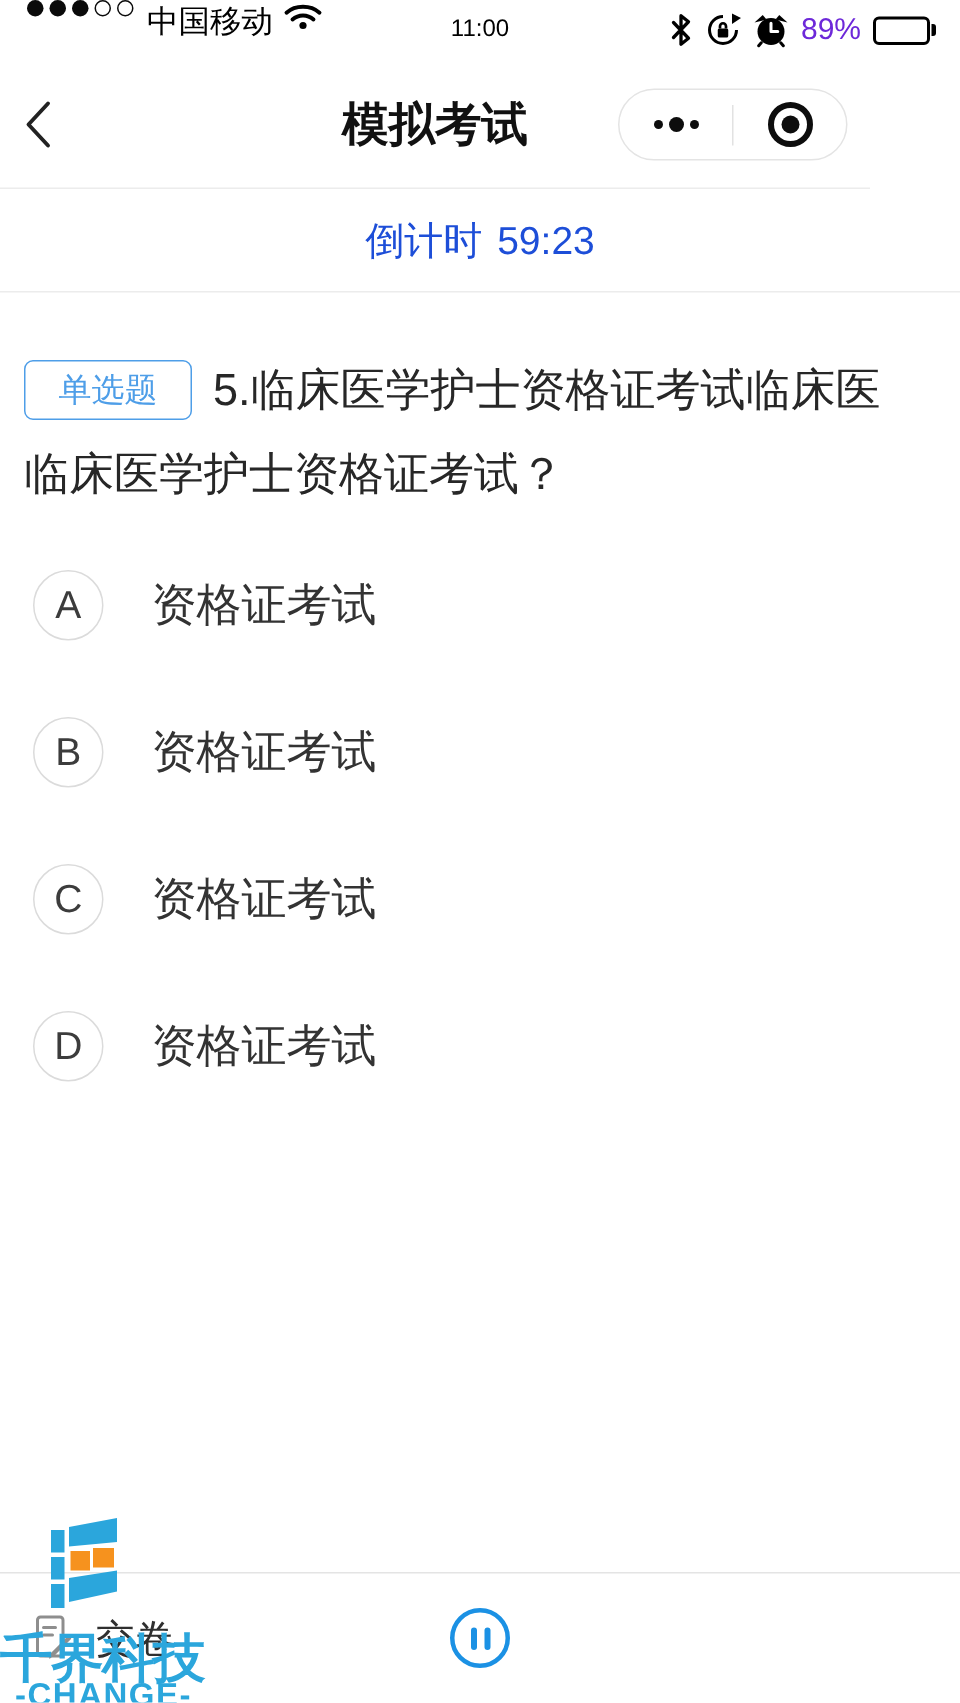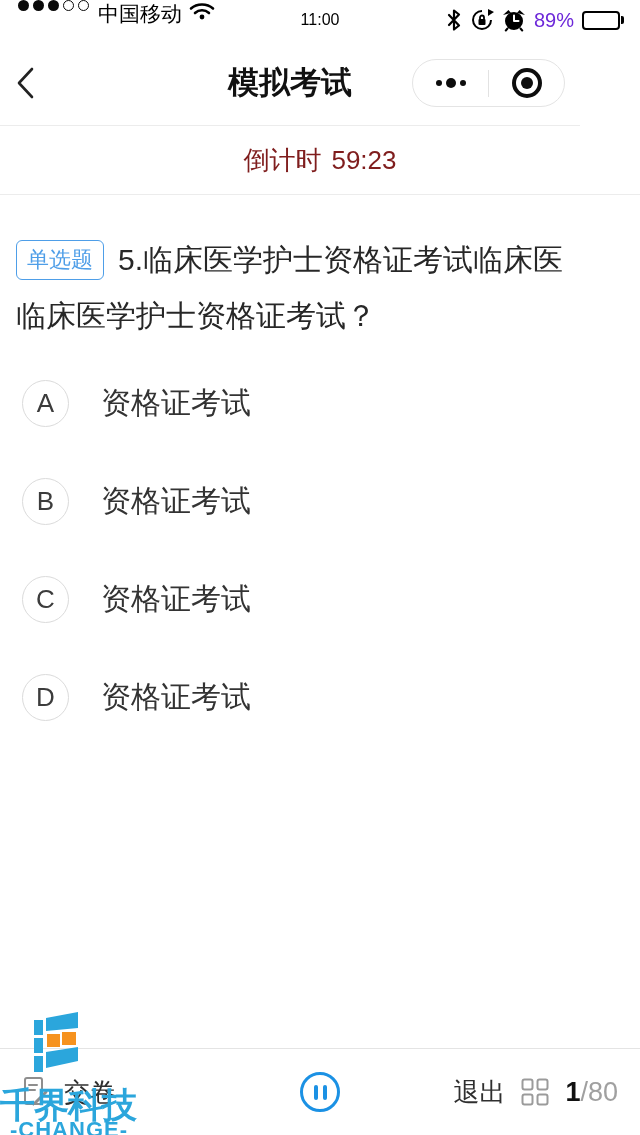--- a/index.html
+++ b/index.html
@@ -38,26 +38,26 @@
   .more-dots { display:flex; align-items:center; gap:4px; }
   .mdot { border-radius:50%; background:#0d0d0d; }
   .mdot.s { width:6px; height:6px; }
   .mdot.l { width:10px; height:10px; }
   .record { width:30px; height:30px; border:4px solid #0d0d0d; border-radius:50%;
             display:flex; align-items:center; justify-content:center; }
   .record-dot { width:12px; height:12px; background:#0d0d0d; border-radius:50%; }
   
   .countdown-bar { position:absolute; top:126px; left:0; width:640px; height:69px; background:#fff;
                    border-bottom:1px solid #ececec; display:flex; align-items:center; justify-content:center;
-                   gap:10px; font-size:26px; color:#7f1d1d; }
+                   gap:10px; font-size:26px; color:#1d4ed8; }
   
   .question { position:absolute; top:238px; left:16px; right:16px; }
   .q-line1 { display:flex; align-items:center; height:44px; }
   .q-badge { font-size:22px; color:#4E9EE8; border:1px solid #4E9EE8; border-radius:6px;
-             padding:4px 10px; margin-right:14px; white-space:nowrap; flex:none; }
+             padding:4px 22px; margin-right:14px; white-space:nowrap; flex:none; }
   .q-text { font-size:30px; color:#272727; white-space:nowrap; }
   .q-line2 { margin-top:14px; }
   
   .option-row { position:absolute; left:22px; right:16px; height:48px; display:flex; align-items:center; }
   .opt-a { top:379px; } .opt-b { top:477px; } .opt-c { top:575px; } .opt-d { top:673px; }
   .opt-circle { width:47px; height:47px; border:1px solid #dbdbdb; border-radius:50%; background:#fff;
                 display:flex; align-items:center; justify-content:center;
                 font-size:26px; color:#3c3c3c; flex:none; }
   .opt-label { margin-left:32px; font-size:30px; color:#333; }
   
@@ -204,35 +204,20 @@
           <path d="M7 10 H15 M7 15 H13" stroke="#8e8e8e" stroke-width="2" stroke-linecap="round"></path>
           <path d="M13 28 L24 17" stroke="#8e8e8e" stroke-width="3" stroke-linecap="round"></path>
           <polygon points="11,31 13.5,28.8 10.2,26.5" fill="#8e8e8e"></polygon>
         </svg>
       </span>
       <span class="bar-label">交卷</span>
     </div>
     <div class="pause-btn">
       <span class="pause-bar"></span>
       <span class="pause-bar"></span>
-    </div>
-    <div class="right-group">
-      <span class="bar-label">退出</span>
-      <span>
-        <svg width="28" height="28" viewBox="0 0 28 28">
-          <rect x="1.5" y="1.5" width="10" height="10" rx="2" fill="none" stroke="#9b9b9b" stroke-width="2"></rect>
-          <rect x="16.5" y="1.5" width="10" height="10" rx="2" fill="none" stroke="#9b9b9b" stroke-width="2"></rect>
-          <rect x="1.5" y="16.5" width="10" height="10" rx="2" fill="none" stroke="#9b9b9b" stroke-width="2"></rect>
-          <rect x="16.5" y="16.5" width="10" height="10" rx="2" fill="none" stroke="#9b9b9b" stroke-width="2"></rect>
-        </svg>
-      </span>
-      <span class="pagination">
-        <span class="page-cur">1</span>
-        <span class="page-total">/80</span>
-      </span>
     </div>
   </div>
 </div>
 
 <div class="watermark">
   <span class="wm-logo">
     <svg width="46" height="66" viewBox="0 0 46 66">
       <rect x="2" y="8" width="9" height="15" fill="#2BA6DC"></rect>
       <rect x="2" y="26" width="9" height="15" fill="#2BA6DC"></rect>
       <rect x="2" y="44" width="9" height="16" fill="#2BA6DC"></rect>

